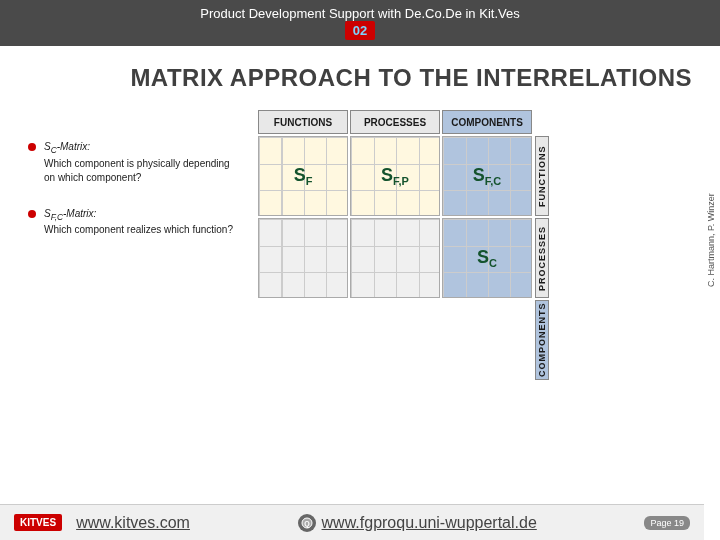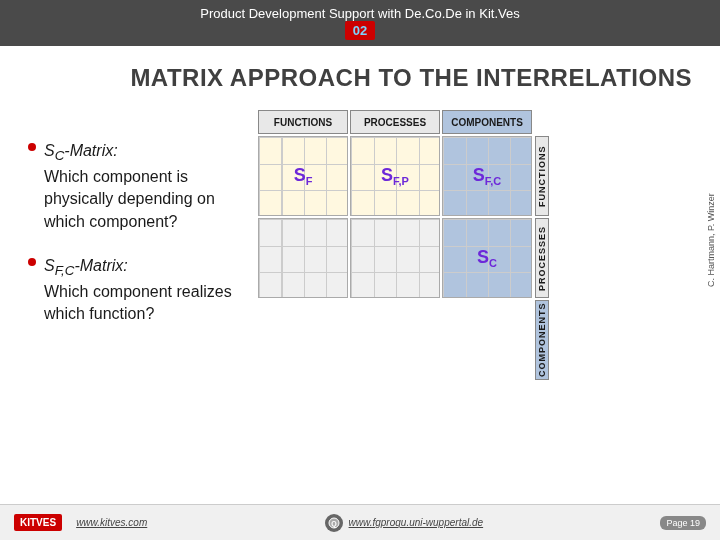--- a/index.html
+++ b/index.html
@@ -69,21 +69,21 @@
     }
     .bullet-dot {
       width: 8px;
       height: 8px;
       border-radius: 50%;
       background: #c00;
       flex-shrink: 0;
       margin-top: 3px;
     }
     .bullet-text {
-      font-size: 16px;
+      font-size: 10px;
       line-height: 1.4;
       color: #1a1a1a;
     }
     .bullet-text .matrix-label {
       font-style: italic;
     }
 
     
     #matrix-area {
       flex: 1;
@@ -143,21 +143,21 @@
         repeating-linear-gradient(to bottom, #ccc 0px, #ccc 1px, transparent 1px, transparent 26.67px);
     }
 
     .cell-label {
       position: absolute;
       top: 50%;
       left: 50%;
       transform: translate(-50%, -50%);
       font-size: 18px;
       font-weight: bold;
-      color: #6d28d9;
+      color: #14532d;
       z-index: 2;
       white-space: nowrap;
     }
     .cell-label sub {
       font-size: 11px;
     }
 
     
     .cell-sf { background: #fff8e0; }
     .cell-sfp { background: #fff8e0; }
@@ -206,21 +206,21 @@
     }
     .vert-label-components {
       background: #b0c4de;
     }
 
     
     #footer {
       position: absolute;
       bottom: 0;
       left: 0;
-      right: 0;
+      right: 16px;
       height: 36px;
       background: #f0f0f0;
       border-top: 1px solid #ccc;
       display: flex;
       align-items: center;
       justify-content: space-between;
       padding: 0 14px;
     }
     .footer-left {
       display: flex;
@@ -229,24 +229,23 @@
     }
     .footer-logo {
       background: #c00;
       color: #fff;
       font-size: 10px;
       font-weight: bold;
       padding: 3px 6px;
       border-radius: 2px;
     }
     .footer-link {
-      font-size: 10px;
+      font-size: 16px;
       color: #444;
       text-decoration: underline;
-      font-style: italic;
     }
     .footer-center {
       display: flex;
       align-items: center;
       gap: 6px;
     }
     .footer-icon {
       width: 18px;
       height: 18px;
       border-radius: 50%;

